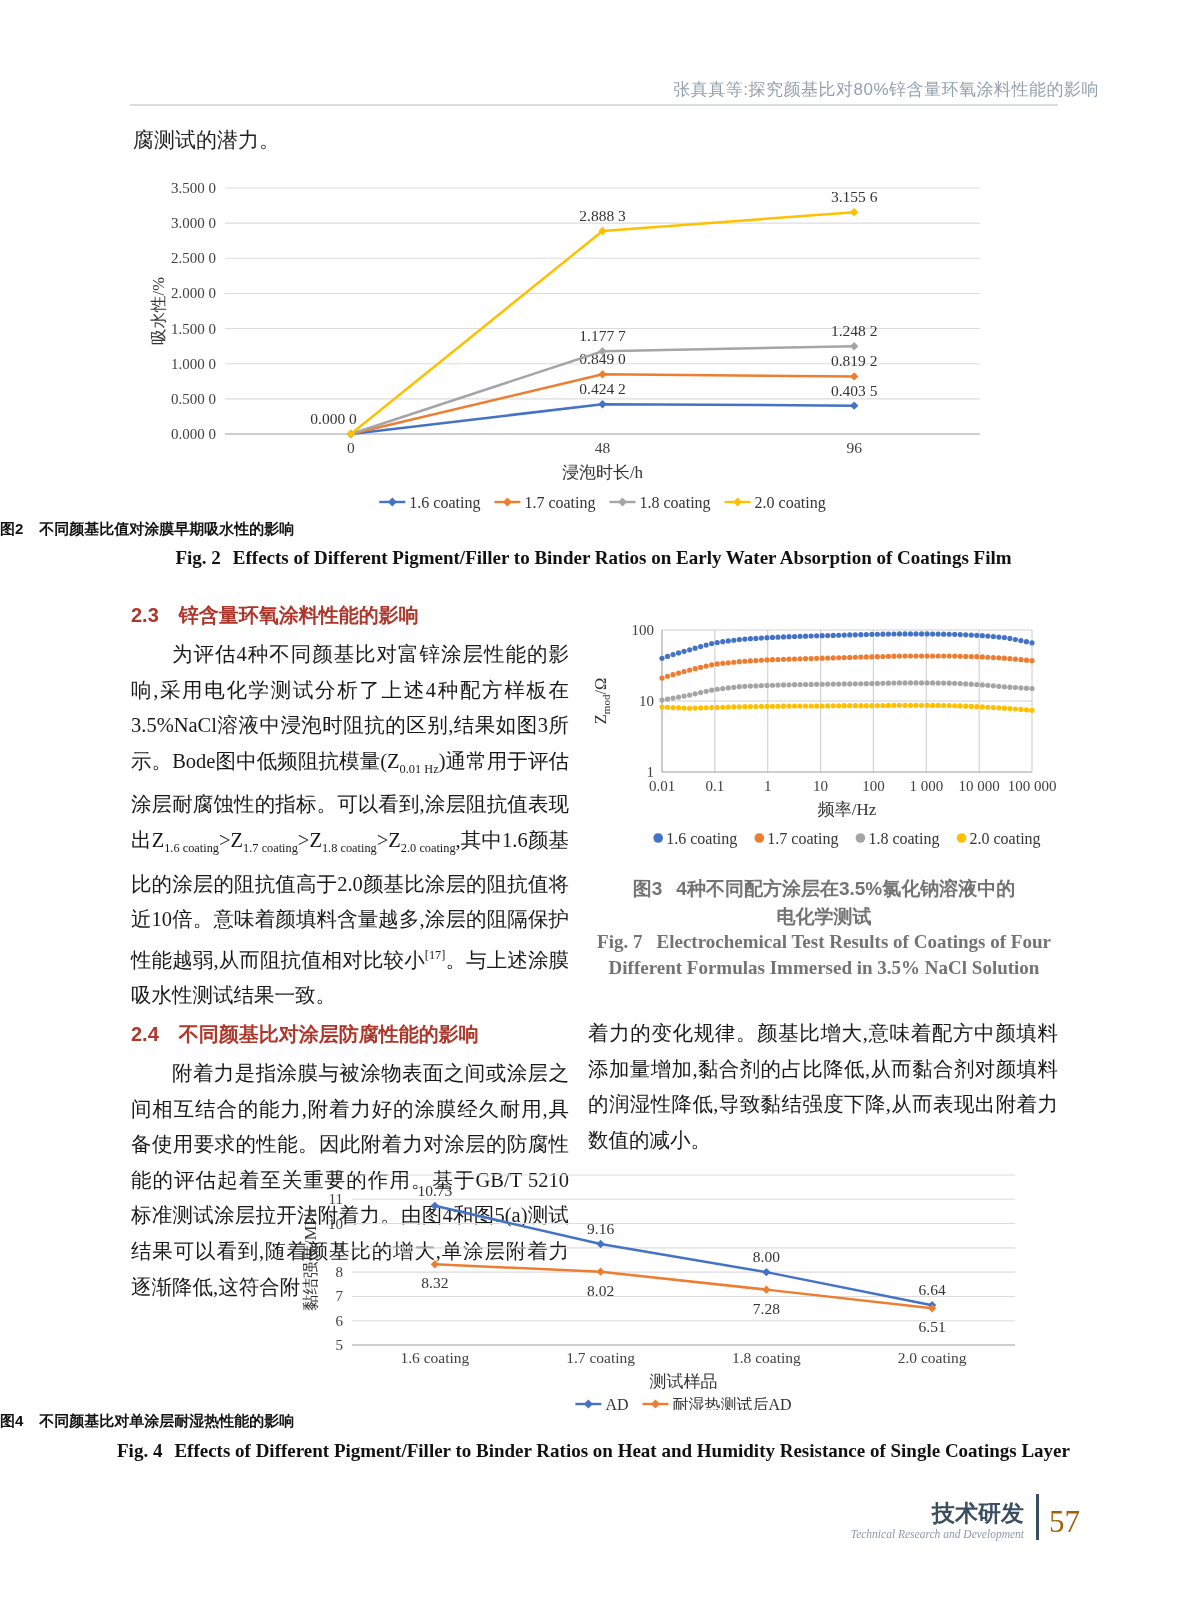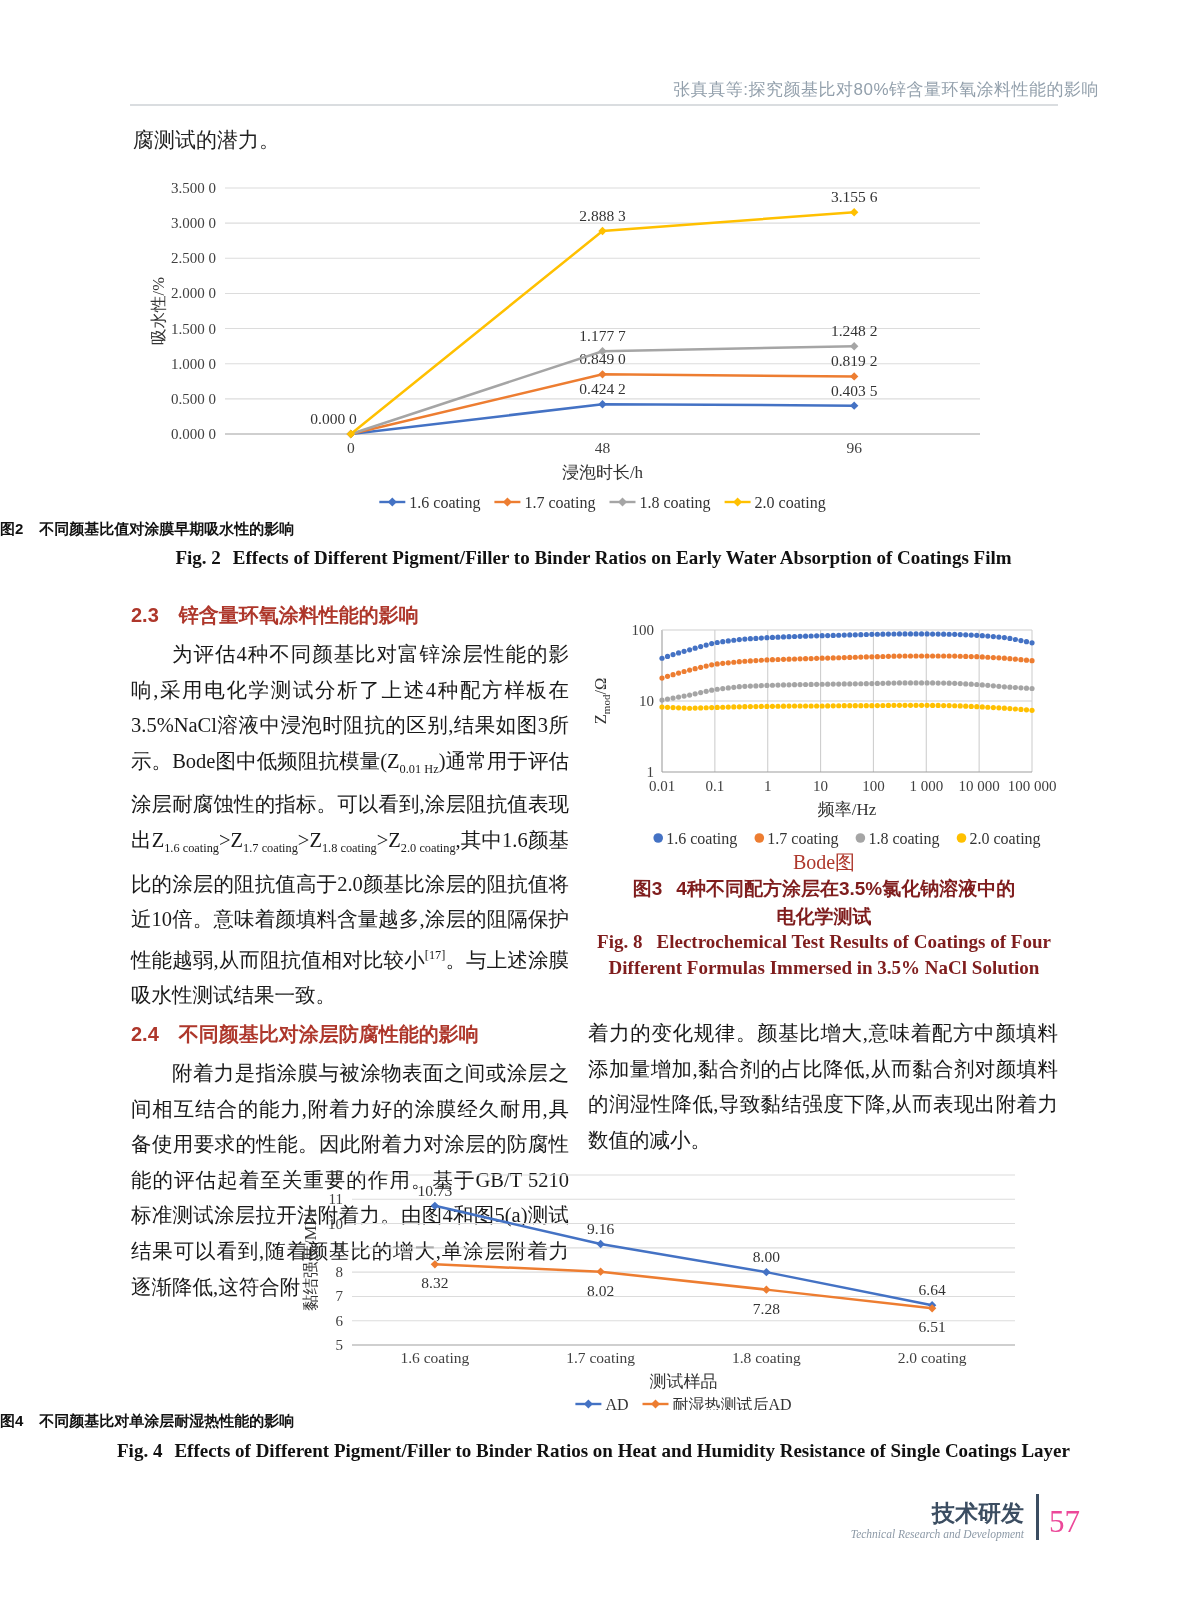--- a/index.html
+++ b/index.html
@@ -20,30 +20,30 @@
   .col{position:absolute;font-size:20.5px;line-height:35.6px;text-align:justify;color:#191919;}
   .col p{margin:0;}
   .col p.indent{text-indent:2em;}
   h3.sec{font-family:"Liberation Sans",sans-serif;font-size:20px;color:#AE372B;margin:0 0 7px 0;
         font-weight:bold;line-height:30px;}
   h3.sec .num{margin-right:20px;}
   sub{font-size:0.6em;}
   sup{font-size:0.6em;}
   .bode-label{position:absolute;text-align:center;font-family:"Liberation Serif",serif;
         font-size:20px;color:#AE372B;}
-  .rcap{position:absolute;text-align:center;font-weight:bold;color:#7f1d1d;}
+  .rcap{position:absolute;text-align:center;font-weight:bold;color:#737373;}
   .rcap.zh{font-family:"Liberation Sans",sans-serif;font-size:19px;}
   .rcap.en{font-family:"Liberation Serif",serif;font-size:19px;}
   .rcap .cl{margin-right:14px;}
   .footer{position:absolute;right:149px;top:1494px;display:flex;align-items:flex-end;}
   .f-labels{text-align:right;}
   .f-zh{font-family:"Liberation Sans",sans-serif;font-weight:bold;font-size:23px;color:#3B4D61;line-height:24px;}
   .f-en{font-family:"Liberation Serif",serif;font-size:11.5px;color:#8C99A6;margin-top:3px;font-style:italic;}
   .f-bar{width:3px;height:46px;background:#3B4D61;margin:0 10px 0 12px;}
-  .f-num{font-family:"Liberation Serif",serif;font-size:31px;color:#ec4899;}
+  .f-num{font-family:"Liberation Serif",serif;font-size:31px;color:#a16207;}
 </style>
 </head>
 <body>
 
 <div class="page">
 
   <div class="running-head">张真真等:探究颜基比对80%锌含量环氧涂料性能的影响</div>
   <div class="head-rule"></div>
 
   <div class="intro">腐测试的潜力。</div>
@@ -429,29 +429,28 @@
         <circle cx="5" cy="242" r="4.8" fill="#4472C4"></circle>
         <text x="13" y="247.5" font-size="16" fill="#333" font-family="Liberation Serif, serif">1.6 coating</text>
         <circle cx="106.09375" cy="242" r="4.8" fill="#ED7D31"></circle>
         <text x="114.09375" y="247.5" font-size="16" fill="#333" font-family="Liberation Serif, serif">1.7 coating</text>
         <circle cx="207.1875" cy="242" r="4.8" fill="#A5A5A5"></circle>
         <text x="215.1875" y="247.5" font-size="16" fill="#333" font-family="Liberation Serif, serif">1.8 coating</text>
         <circle cx="308.28125" cy="242" r="4.8" fill="#FFC000"></circle>
         <text x="316.28125" y="247.5" font-size="16" fill="#333" font-family="Liberation Serif, serif">2.0 coating</text>
       </g>
     </svg>
-  <div class="bode-label" style="left:588px;top:849px;width:472px;">Bode图</div>
   <div class="rcap zh" style="left:588px;top:876px;width:472px;">
     <span class="cl">图3</span><span>4种不同配方涂层在3.5%氯化钠溶液中的</span>
   </div>
   <div class="rcap zh" style="left:588px;top:904px;width:472px;">
     <span>电化学测试</span>
   </div>
   <div class="rcap en" style="left:588px;top:931px;width:472px;">
-    <span class="cl">Fig. 8</span><span>Electrochemical Test Results of Coatings of Four</span>
+    <span class="cl">Fig. 7</span><span>Electrochemical Test Results of Coatings of Four</span>
   </div>
   <div class="rcap en" style="left:588px;top:957px;width:472px;">
     <span>Different Formulas Immersed in 3.5% NaCl Solution</span>
   </div>
   <div class="col" style="left:588px;top:1016px;width:470px;">
     <p>着力的变化规律。颜基比增大,意味着配方中颜填料添加量增加,黏合剂的占比降低,从而黏合剂对颜填料的润湿性降低,导致黏结强度下降,从而表现出附着力数值的减小。</p>
   </div>
 
   <svg class="figwrap" id="fig4svg" style="left:240px;top:1138px" width="800" height="272">
       <line x1="112" y1="207" x2="775" y2="207" stroke="#BFBFBF" stroke-width="1.4"></line>

